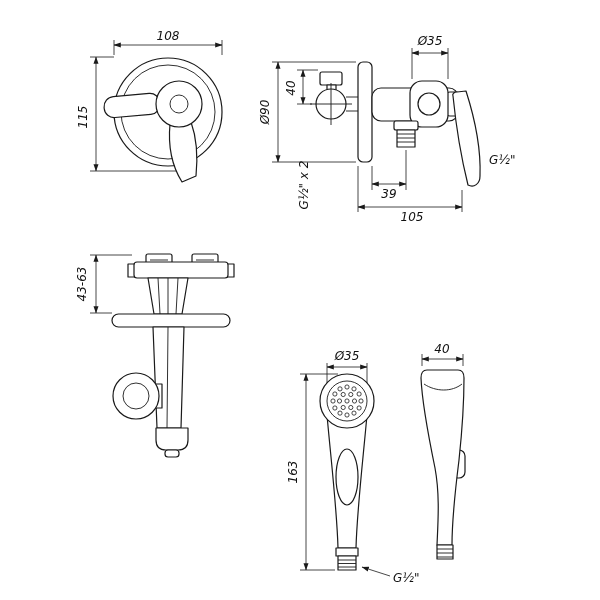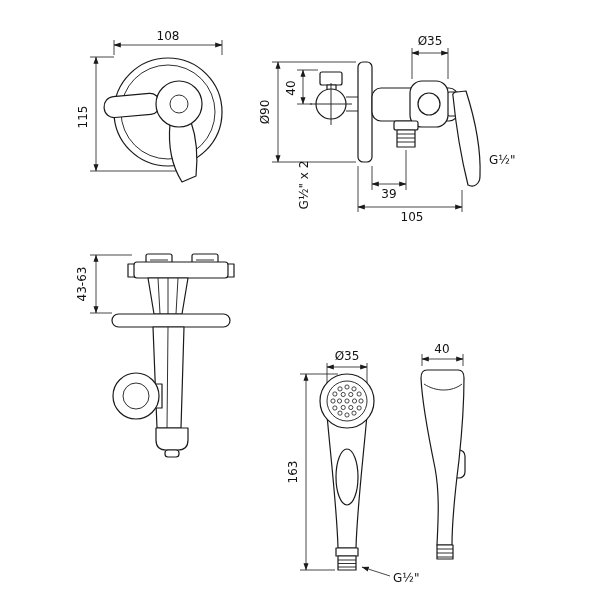--- a/index.html
+++ b/index.html
@@ -1,16 +1,16 @@
 <!DOCTYPE html>
 <html><head>
 <meta charset="utf-8">
 <style>
   html,body{margin:0;padding:0;background:#ffffff;}
-  .canvas{width:600px;height:600px;background:#ffffff;position:relative;overflow:hidden;}
+  .canvas{width:600px;height:600px;background:#ffffff;position:relative;overflow:hidden;font-style:italic;}
   .outline{fill:#ffffff;stroke:#1a1a1a;stroke-width:1.2;stroke-linejoin:round;}
   .thin{fill:none;stroke:#1a1a1a;stroke-width:0.9;}
   .noz{fill:none;stroke:#1a1a1a;stroke-width:0.8;}
   .dim{fill:none;stroke:#1a1a1a;stroke-width:0.8;}
   .dim-text{font-family:"DejaVu Sans", sans-serif;font-size:12px;fill:#111111;}
 </style>
 </head>
 <body>
 
 <div class="canvas">

